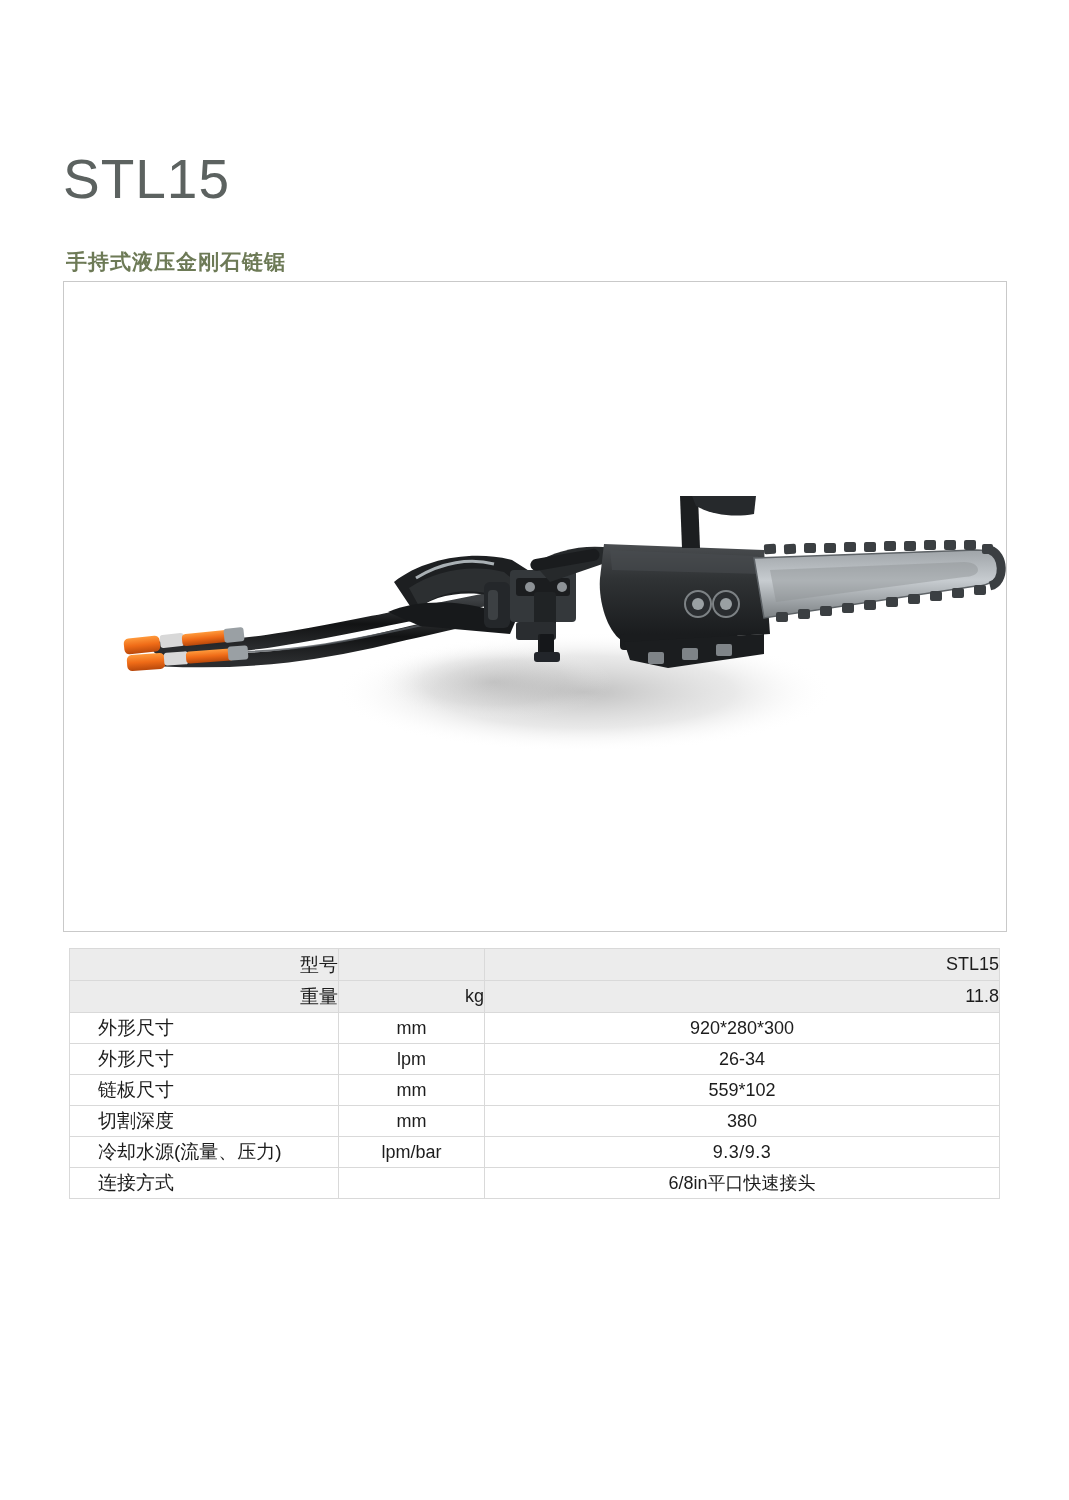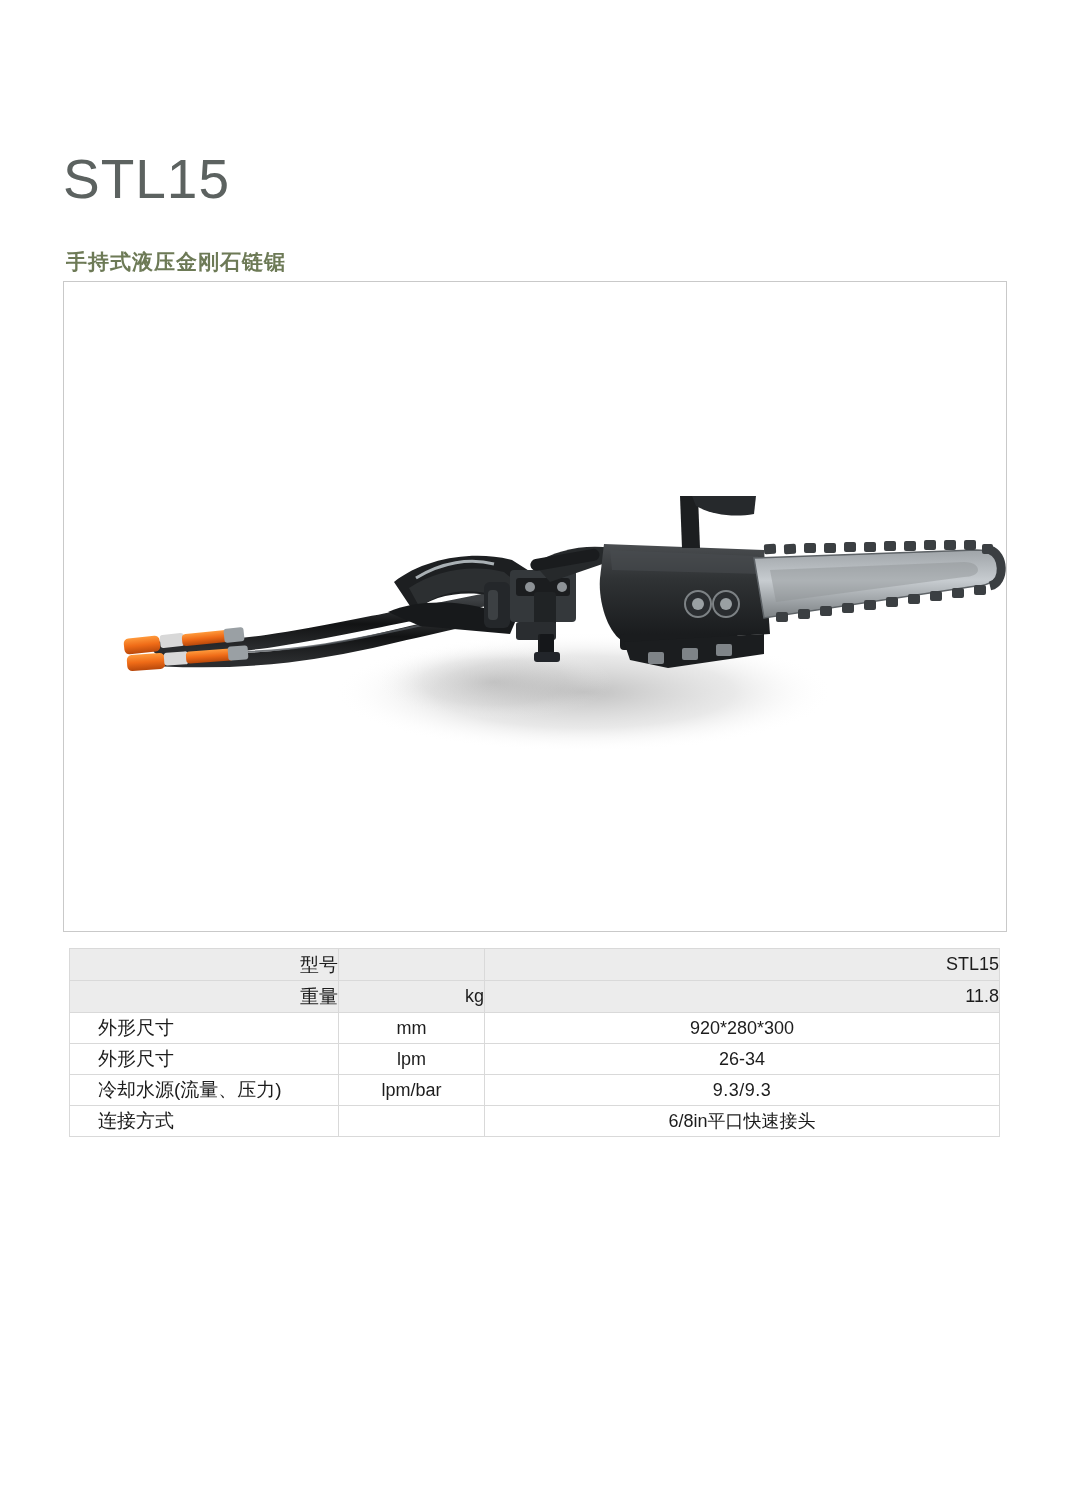--- a/index.html
+++ b/index.html
@@ -260,20 +260,30 @@
         <td class="cell-name">外形尺寸</td>
         <td class="cell-unit">mm</td>
         <td class="cell-value">920*280*300</td>
       </tr>
       <tr>
         <td class="cell-name">外形尺寸</td>
         <td class="cell-unit">lpm</td>
         <td class="cell-value">26-34</td>
       </tr>
       <tr>
+        <td class="cell-name">链板尺寸</td>
+        <td class="cell-unit">mm</td>
+        <td class="cell-value">559*102</td>
+      </tr>
+      <tr>
+        <td class="cell-name">切割深度</td>
+        <td class="cell-unit">mm</td>
+        <td class="cell-value">380</td>
+      </tr>
+      <tr>
         <td class="cell-name">冷却水源(流量、压力)</td>
         <td class="cell-unit">lpm/bar</td>
         <td class="cell-value mono-ish">9.3/9.3</td>
       </tr>
       <tr>
         <td class="cell-name">连接方式</td>
         <td class="cell-unit"></td>
         <td class="cell-value">6/8in平口快速接头</td>
       </tr>
     </tbody>

